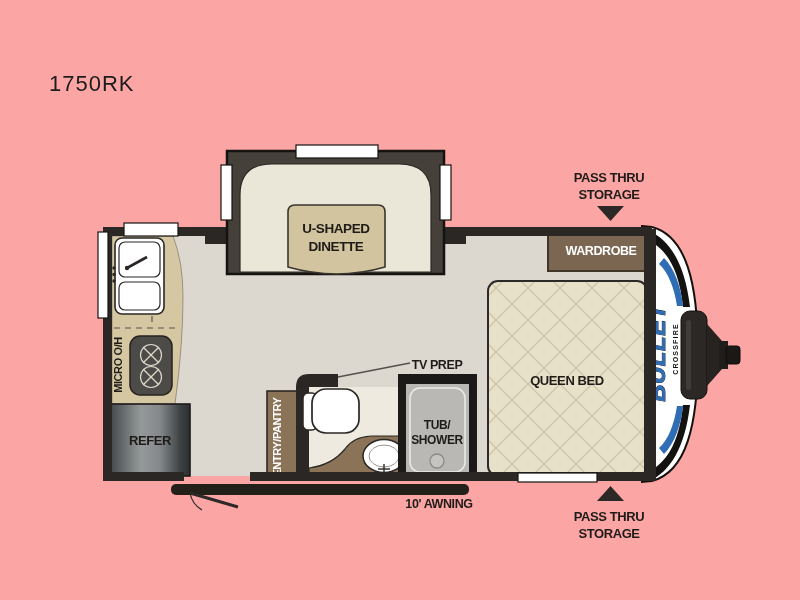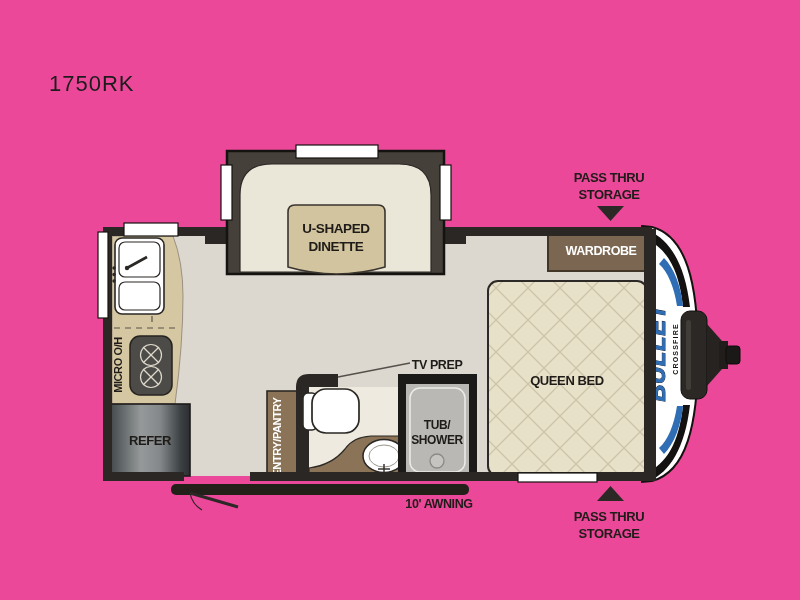--- a/index.html
+++ b/index.html
@@ -1,16 +1,16 @@
 <!DOCTYPE html>
 <html><head>
 <meta charset="utf-8">
 <style>
   html,body{margin:0;padding:0;background:#ffffff;}
-  .stage{position:relative;width:800px;height:600px;background:#ec4899;overflow:hidden;
+  .stage{position:relative;width:800px;height:600px;background:#fca5a5;overflow:hidden;
          font-family:"Liberation Sans",sans-serif;}
   .plan-title{position:absolute;left:49px;top:71px;font-size:22px;letter-spacing:1px;
               color:#1c1c1c;font-weight:500;}
   svg text{font-family:"Liberation Sans",sans-serif;}
   .lbl{font-weight:700;fill:#1e1b18;letter-spacing:-0.4px;}
   .lbl-white{font-weight:700;fill:#ffffff;letter-spacing:-0.4px;}
 </style>
 </head>
 <body>
 

